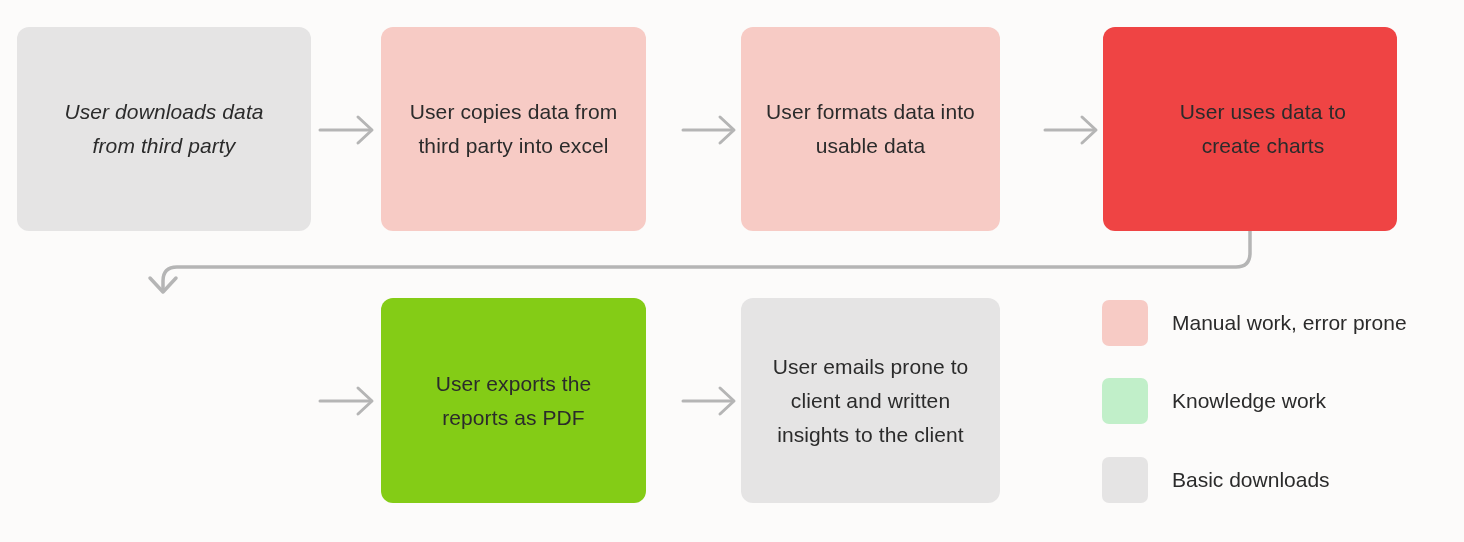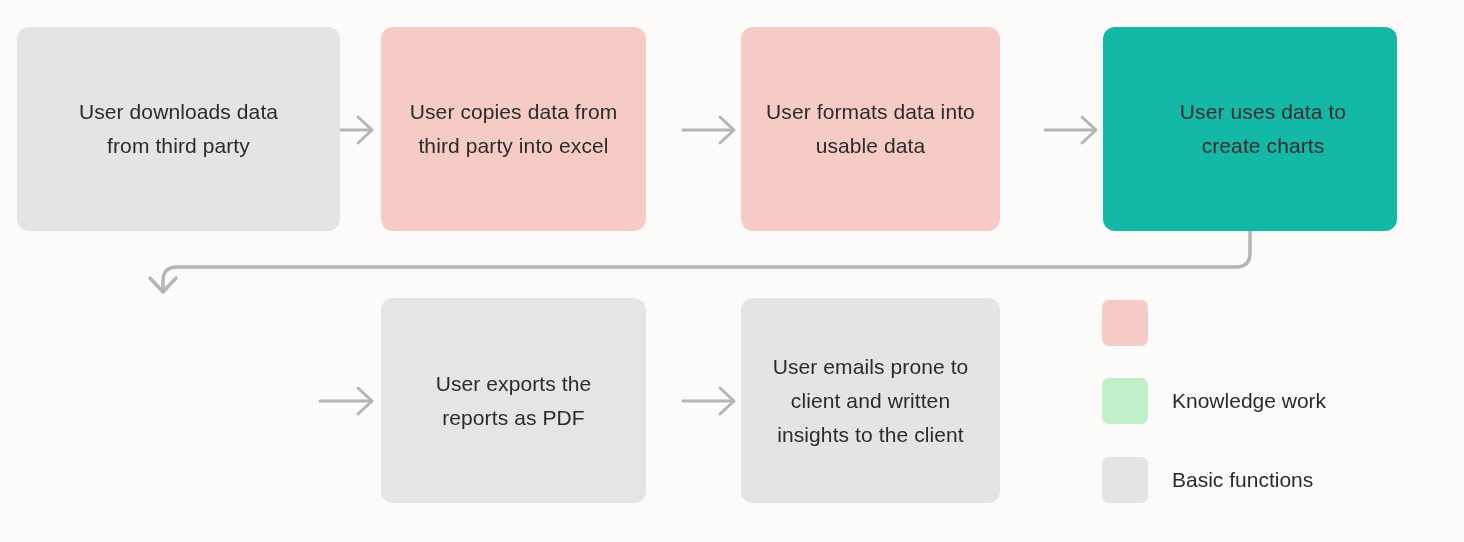--- a/index.html
+++ b/index.html
@@ -51,21 +51,21 @@
     letter-spacing: 0.1px;
     padding: 0 18px;
     white-space: pre-line;
   }
 
   
   .r1 { top: 27px; height: 204px; }
   
   .r2 { top: 298px; height: 205px; }
 
-  .c1 { left: 17px;   width: 323px; }
+  .c1 { left: 17px;   width: 294px; font-style: italic; }
   .c2 { left: 381px;  width: 265px; }
   .c3 { left: 741px;  width: 259px; }
   .c4 { left: 1103px; width: 294px; }
 
   
   #legend {
     position: absolute;
     left: 1102px;
     top: 298px;
     width: 362px;
@@ -145,48 +145,49 @@
   <div class="node r1 c2" style="background-color: rgb(247, 203, 197);">
     <span class="node-label">User copies data from
 third party into excel</span>
   </div>
 
   <div class="node r1 c3" style="background-color: rgb(247, 203, 197);">
     <span class="node-label">User formats data into
 usable data</span>
   </div>
 
-  <div class="node r1 c4" style="background-color: #14b8a6; padding-left: 26px;">
+  <div class="node r1 c4" style="background-color: #ef4444; padding-left: 26px;">
     <span class="node-label">User uses data to
 create charts</span>
   </div>
 
 
-  <div class="node r2 c2" style="background-color: #e5e5e5;">
+  <div class="node r2 c2" style="background-color: #84cc16;">
     <span class="node-label">User exports the
 reports as PDF</span>
   </div>
 
   <div class="node r2 c3" style="background-color: rgb(229, 228, 228);">
     <span class="node-label">User emails prone to
 client and written
 insights to the client</span>
   </div>
 
   <div id="legend">
 
     <div class="legend-row lr0">
       <span class="legend-swatch" style="background-color: rgb(247, 203, 197);"></span>
+      <span class="legend-text">Manual work, error prone</span>
     </div>
 
     <div class="legend-row lr1">
       <span class="legend-swatch" style="background-color: rgb(193, 239, 201);"></span>
       <span class="legend-text">Knowledge work</span>
     </div>
 
     <div class="legend-row lr2">
       <span class="legend-swatch" style="background-color: rgb(229, 228, 228);"></span>
-      <span class="legend-text">Basic functions</span>
+      <span class="legend-text">Basic downloads</span>
     </div>
 
   </div>
 
 </div>
 
 </body></html>

